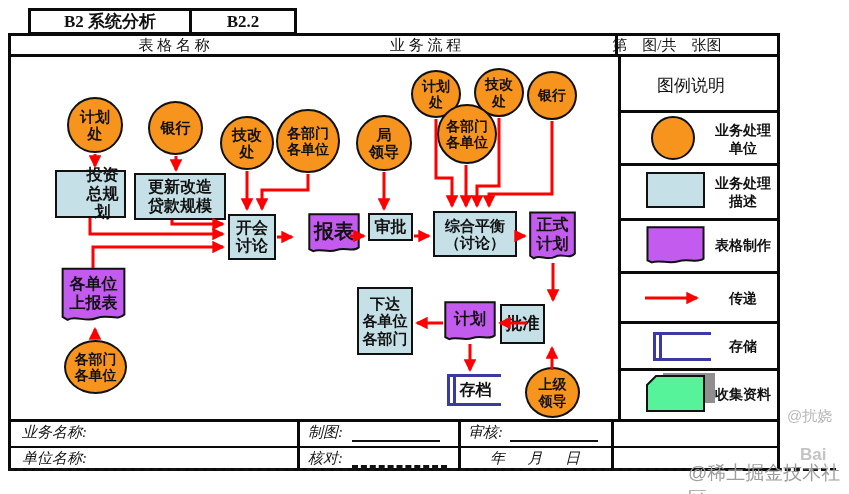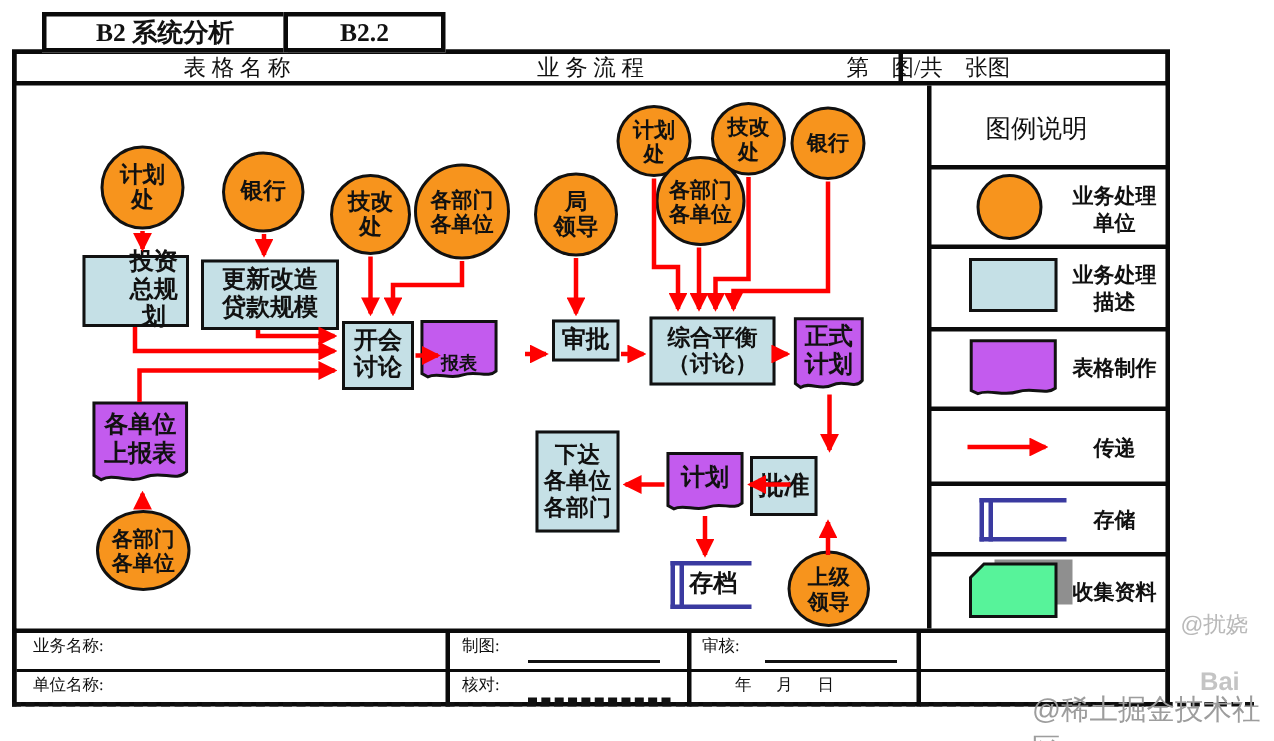--- a/index.html
+++ b/index.html
@@ -3,21 +3,21 @@
 <meta charset="utf-8">
 <style>
   html,body{margin:0;padding:0;}
   body{
     width:849px;height:494px;background:#fff;position:relative;overflow:hidden;
     font-family:"Liberation Sans",sans-serif;color:#111;
   }
   #sheet{position:absolute;inset:0;}
   .abs{position:absolute;}
   .lbl{white-space:pre-line;text-align:center;line-height:1.15;}
-  .pre{white-space:pre;}
+  .pre{white-space:pre;padding-left:16px;}
 
   
   .title-box{display:flex;align-items:center;justify-content:center;
     font-family:"Liberation Serif",serif;font-weight:bold;font-size:17px;background:#fff;z-index:6;}
   .hdr-row{display:flex;align-items:center;font-family:"Liberation Serif",serif;font-size:15px;z-index:5;}
 
   
   #main-frame{left:8px;top:33px;width:772px;height:438px;border:3px solid #0a0a0a;box-sizing:border-box;}
   .line{position:absolute;background:#0a0a0a;}
 
@@ -30,21 +30,21 @@
   .doc svg{position:absolute;inset:0;width:100%;height:100%;}
   .doc .lbl{position:relative;z-index:2;margin-bottom:5px;}
   .storage{background:#fff;border:3px solid #3A3AA0;border-right:none;font-size:16px;}
   .storage::before{content:"";position:absolute;left:3px;top:-3px;bottom:-3px;width:3px;background:#3A3AA0;}
 
   
   .legend-label{position:absolute;font-size:14px;font-weight:bold;text-align:center;white-space:pre-line;line-height:1.25;z-index:10;}
   .legend-title{position:absolute;font-size:17px;font-family:"Liberation Serif",serif;z-index:10;}
 
   
-  .ft-label{position:absolute;font-family:"Liberation Serif",serif;font-size:11px;white-space:pre;z-index:10;}
+  .ft-label{position:absolute;font-family:"Liberation Serif",serif;font-size:15px;white-space:pre;z-index:10;font-style:italic;}
   .sigline{position:absolute;border-bottom:2px solid #111;z-index:10;}
   .sigline.dashed{border-bottom:3px dashed #111;}
   .dashline{position:absolute;border-top:3px dashed #111;z-index:12;}
 
   
   .wm{position:absolute;z-index:30;font-family:"Liberation Sans",sans-serif;}
   #wm1{color:#b9b9b9;font-size:15px;}
   #wm-baidu{color:#c4c4c4;font-size:17px;font-weight:bold;display:flex;align-items:center;gap:1px;}
   #wm3{color:#9d9d9d;font-size:19px;}
 
@@ -172,21 +172,21 @@
     </div>
   <div class="node box" style="left:357px;top:287px;width:56px;height:68px;font-size:15px;">
       <span class="lbl">下达
 各单位
 各部门</span>
     </div>
   <div class="node box" style="left:500px;top:304px;width:45px;height:40px;font-size:17px;">
       <span class="lbl">批准</span>
     </div>
 
-  <div class="node doc" style="left:280px;top:213px;width:52px;height:42px;font-size:12px;align-items:flex-end;">
+  <div class="node doc" style="left:308px;top:213px;width:52px;height:42px;font-size:20px;">
     <svg viewBox="0 0 60 50" preserveAspectRatio="none">
         <path d="M1.5,1.5 L58.5,1.5 L58.5,41 C52,47 43,40 33,44 C23,48 14,41.5 6,45.5 L1.5,43 Z" fill="#C35BEE" stroke="#111" stroke-width="2" vector-effect="non-scaling-stroke"></path>
       </svg>
     <span class="lbl">报表</span>
   </div>
   <div class="node doc" style="left:529px;top:211px;width:47px;height:52px;font-size:16px;">
     <svg viewBox="0 0 60 50" preserveAspectRatio="none">
         <path d="M1.5,1.5 L58.5,1.5 L58.5,41 C52,47 43,40 33,44 C23,48 14,41.5 6,45.5 L1.5,43 Z" fill="#C35BEE" stroke="#111" stroke-width="2" vector-effect="non-scaling-stroke"></path>
       </svg>
     <span class="lbl">正式

